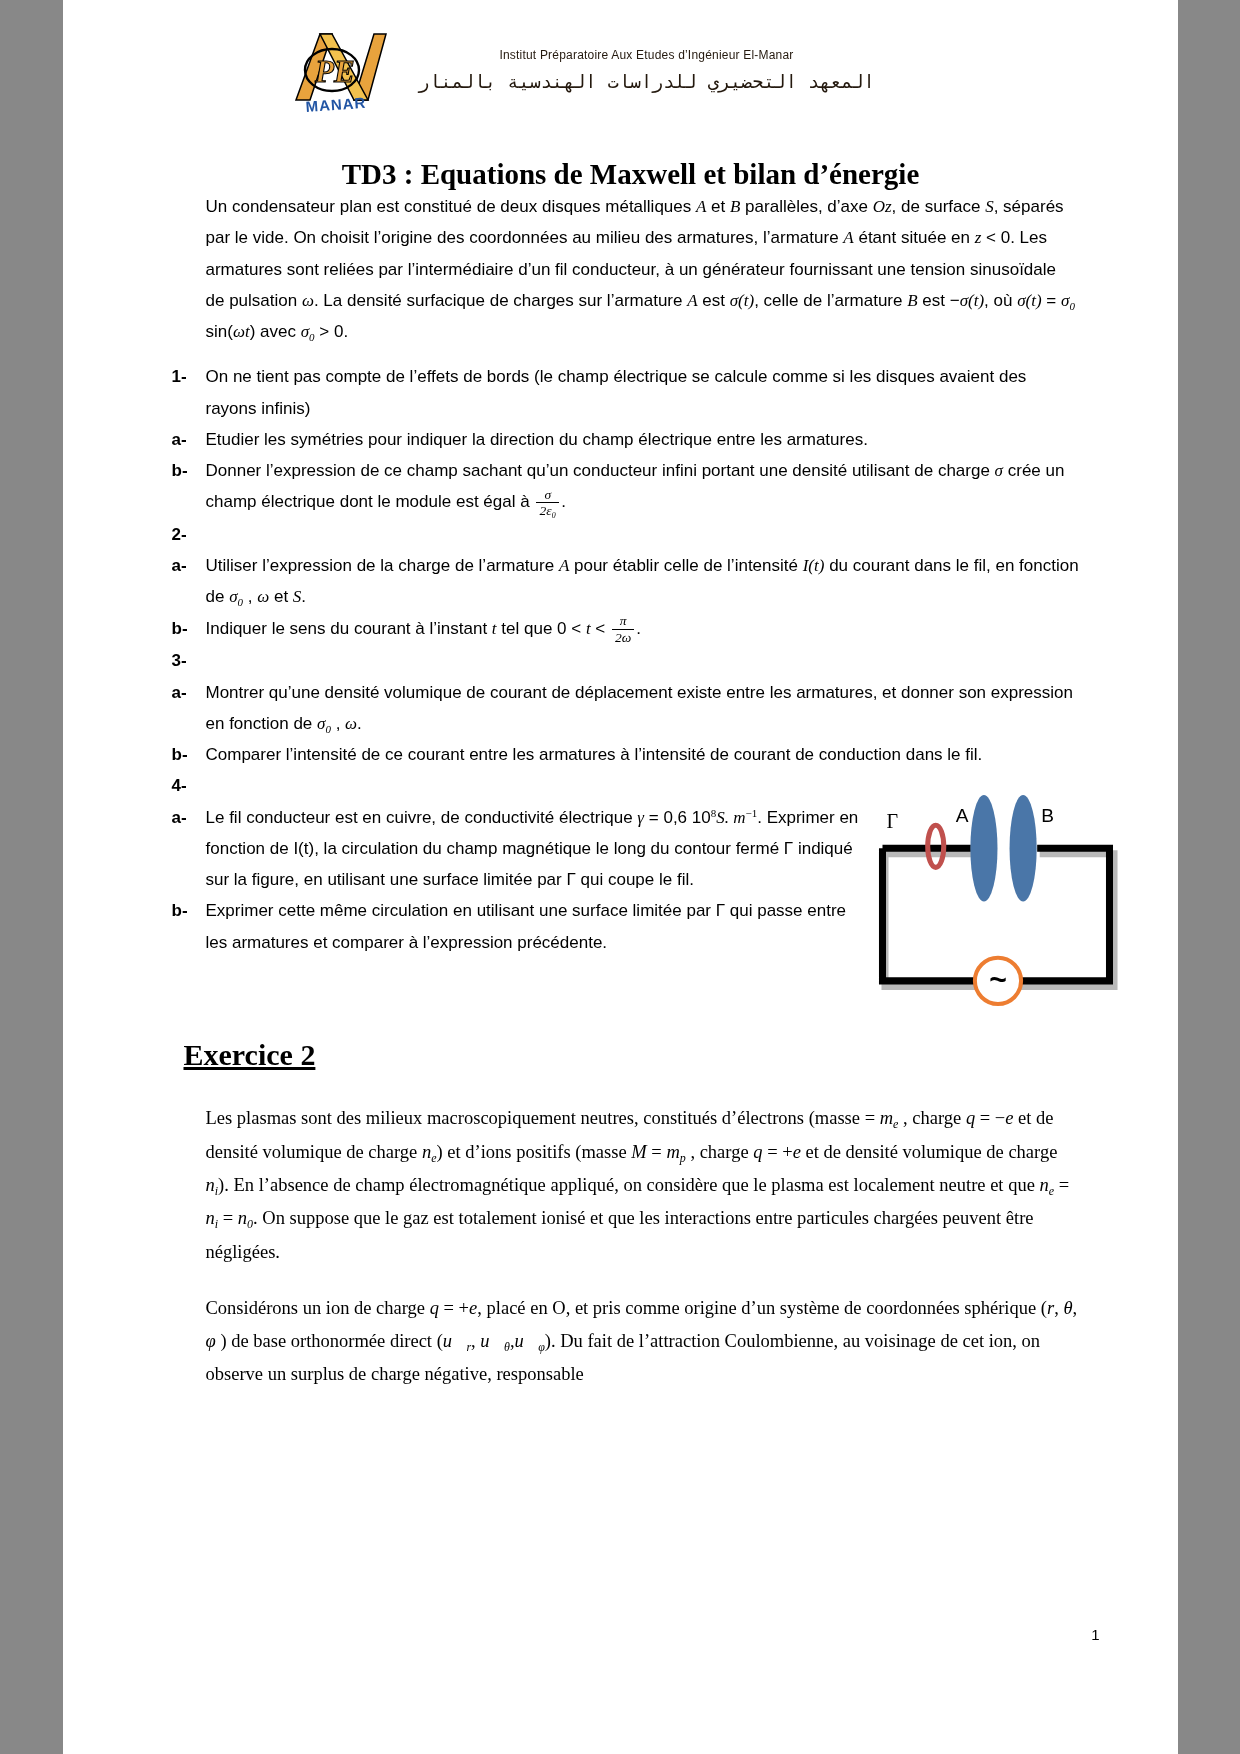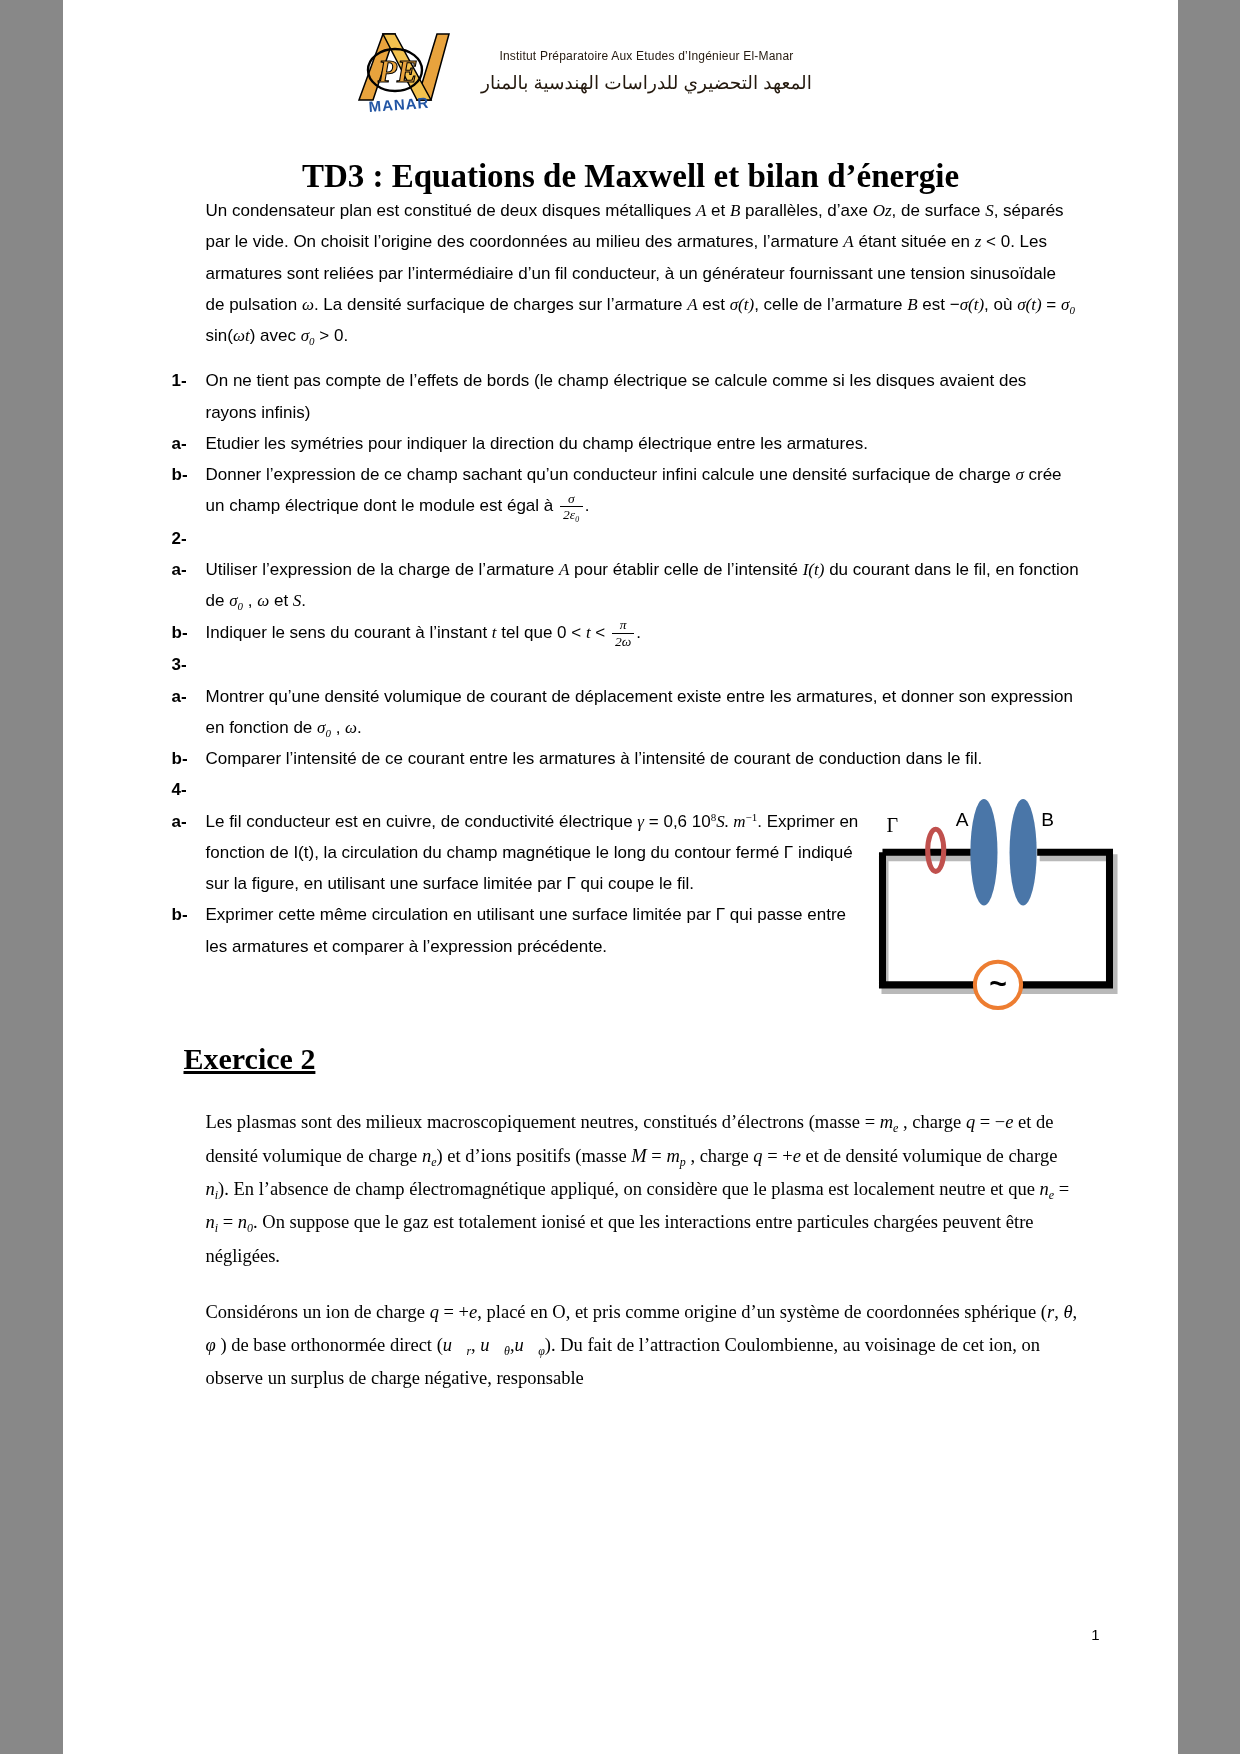--- a/index.html
+++ b/index.html
@@ -4,24 +4,24 @@
 <style>
   html,body{margin:0;padding:0;background:#888;}
   .page{width:1094px;height:1754px;background:#fff;position:relative;overflow:hidden;
         font-family:"Liberation Sans",sans-serif;color:#000;margin:0 auto;padding-left:21px;}
 
   
   .header{display:flex;align-items:center;justify-content:center;padding-top:26px;transform:translateX(-52px);}
   .logo{width:120px;height:90px;margin-right:16px;flex-shrink:0;}
   .header-text{text-align:center;}
   .header-fr{font-size:12px;color:#24190e;letter-spacing:.2px;}
-  .header-ar{font-size:18.5px;color:#24190e;margin-top:9px;font-family:Liberation Sans, sans-serif;}
+  .header-ar{font-size:18.5px;color:#24190e;margin-top:9px;font-family:Liberation Mono, monospace;}
 
   
-  .title{text-align:center;font-family:"Liberation Serif",serif;font-weight:bold;font-size:33px;margin-top:42px;}
+  .title{text-align:center;font-family:"Liberation Serif",serif;font-weight:bold;font-size:29px;margin-top:42px;}
 
   
   .ex1-heading{margin:74px 0 22px 88px;font-size:20.5px;font-weight:bold;}
   .ex1-heading .u{text-decoration:underline;}
   .intro{margin:0 98px 14px 122px;font-size:17px;line-height:1.84;}
   .li{display:flex;margin:0 98px 0 88px;font-size:17px;line-height:1.84;}
   .li-label{width:34px;font-weight:bold;flex-shrink:0;}
   .li-text{flex:1;}
 
   .run-i{font-family:"Liberation Serif",serif;font-style:italic;}
@@ -75,21 +75,21 @@
   <div class="li">
     <span class="li-label">1-</span>
     <span class="li-text"><span>On ne tient pas compte de l’effets de bords (le champ électrique se calcule comme si les disques avaient des rayons infinis)</span></span>
   </div>
   <div class="li">
     <span class="li-label">a-</span>
     <span class="li-text"><span>Etudier les symétries pour indiquer la direction du champ électrique entre les armatures.</span></span>
   </div>
   <div class="li">
     <span class="li-label">b-</span>
-    <span class="li-text"><span>Donner l’expression de ce champ sachant qu’un conducteur infini calcule une densité surfacique de charge </span><span class="run-i">σ</span><span> crée un champ électrique dont le module est égal à </span><span class="frac"><span class="num">σ</span><span class="den">2ε₀</span></span><span>.</span></span>
+    <span class="li-text"><span>Donner l’expression de ce champ sachant qu’un conducteur infini portant une densité utilisant de charge </span><span class="run-i">σ</span><span> crée un champ électrique dont le module est égal à </span><span class="frac"><span class="num">σ</span><span class="den">2ε₀</span></span><span>.</span></span>
   </div>
   <div class="li">
     <span class="li-label">2-</span>
     <span class="li-text"></span>
   </div>
   <div class="li">
     <span class="li-label">a-</span>
     <span class="li-text"><span>Utiliser l’expression de la charge de l’armature </span><span class="run-i">A</span><span> pour établir celle de l’intensité </span><span class="run-i">I(t)</span><span> du courant dans le fil, en fonction de </span><span class="run-i">σ</span><span class="run-sub">0</span><span> , </span><span class="run-i">ω</span><span> et </span><span class="run-i">S</span><span>.</span></span>
   </div>
   <div class="li">

